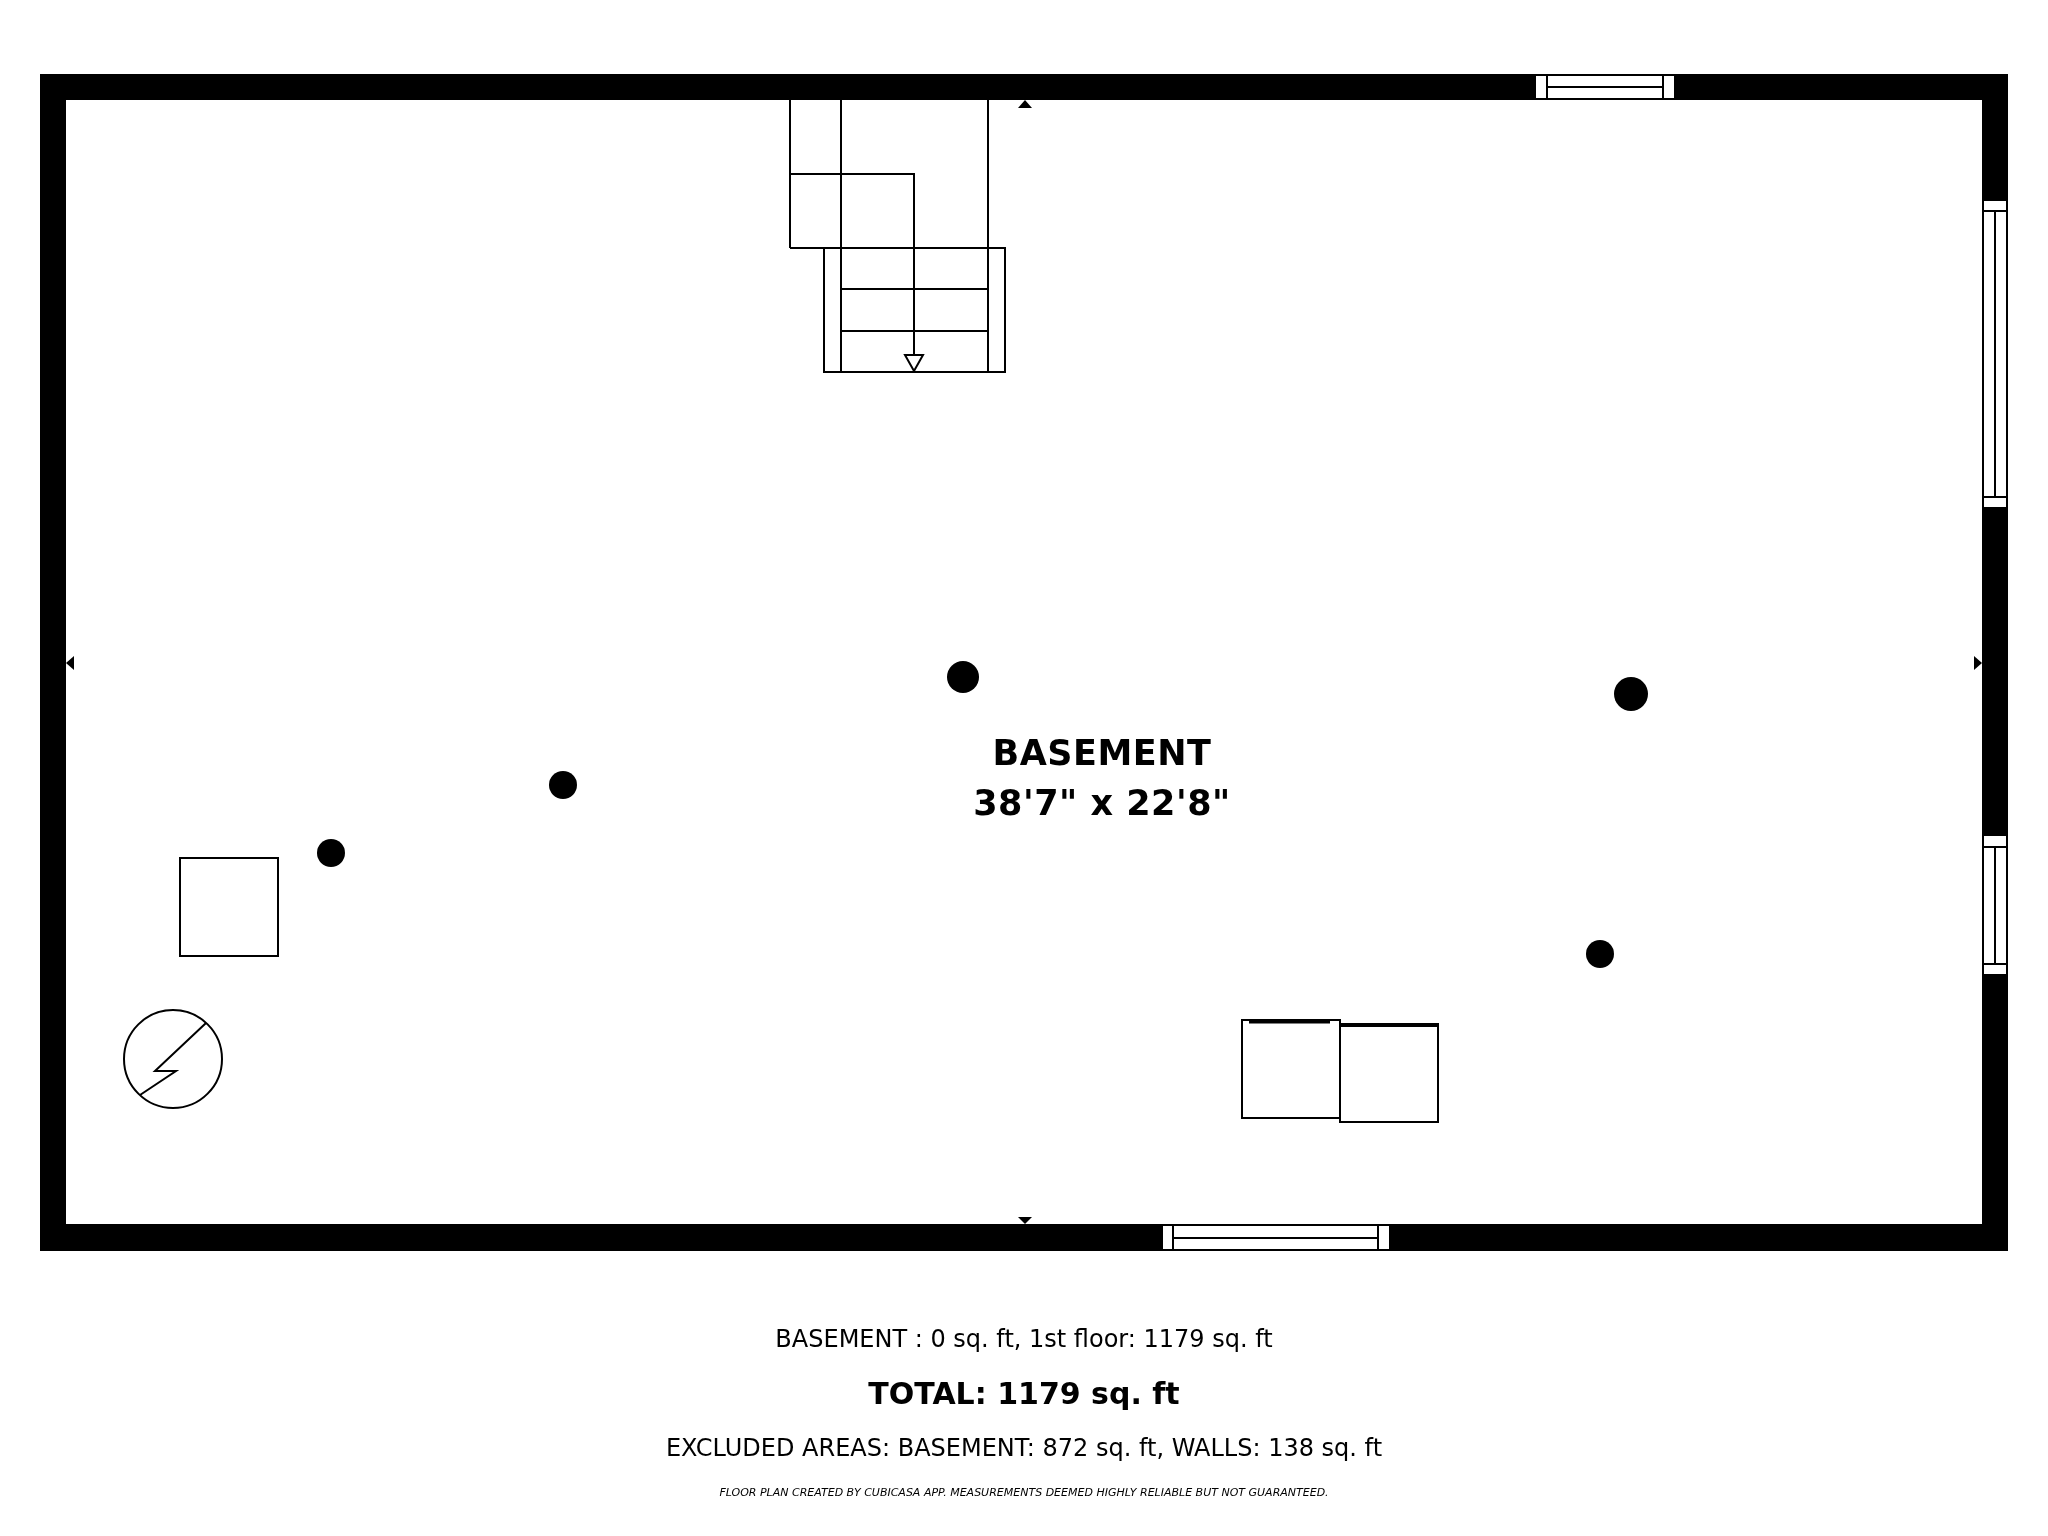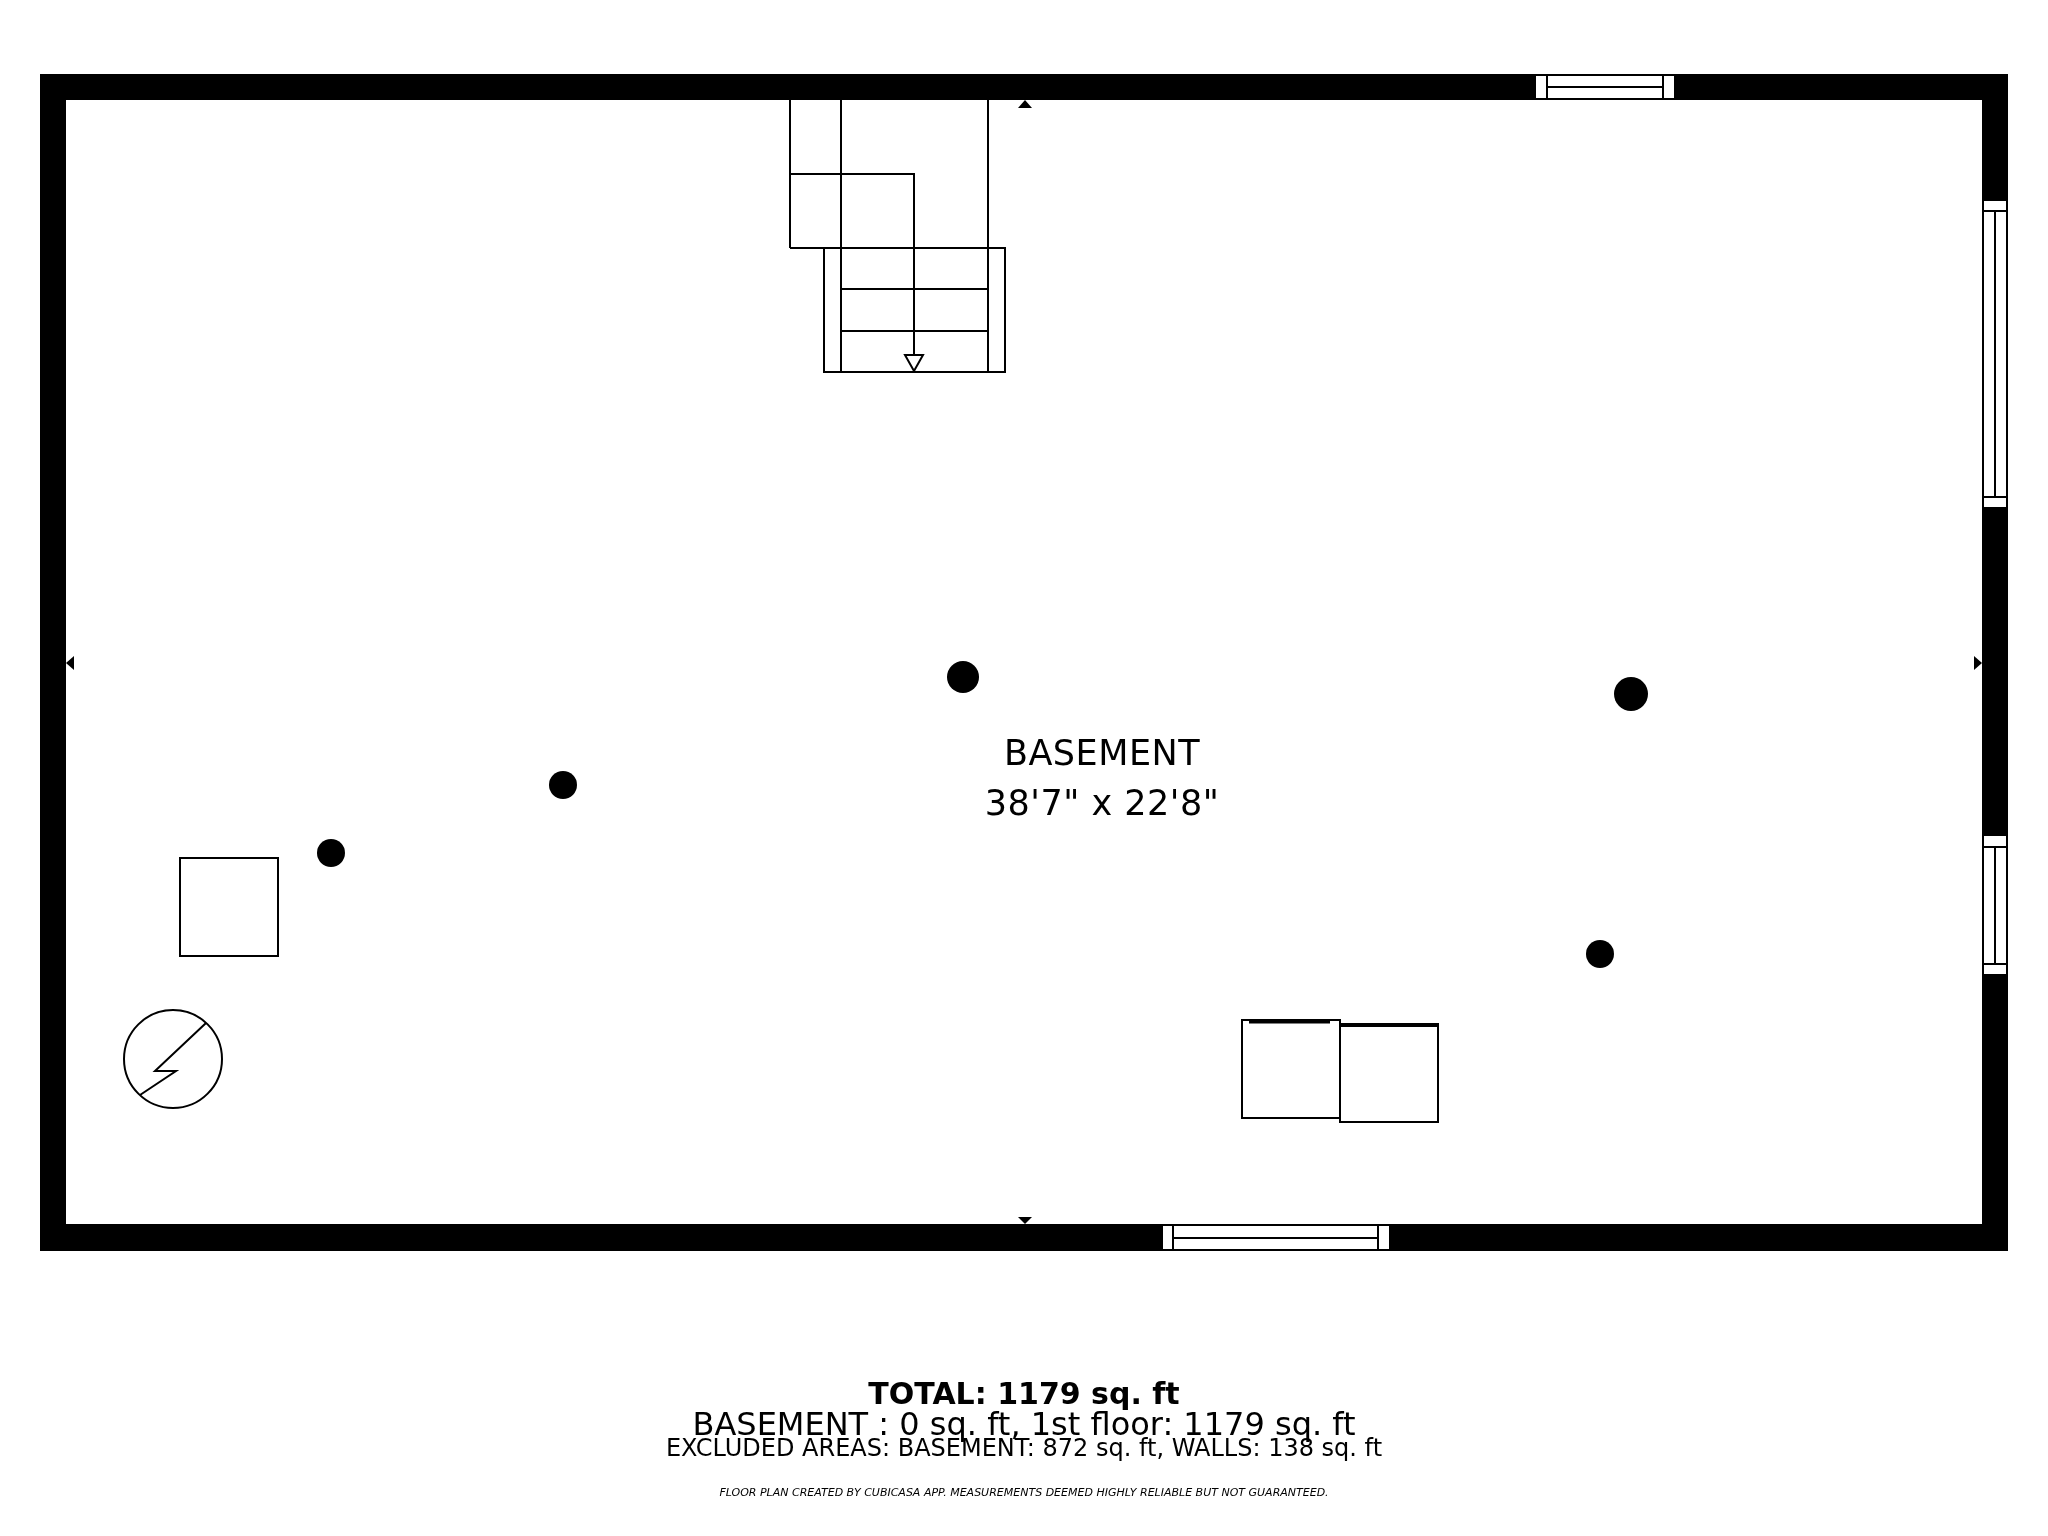--- a/index.html
+++ b/index.html
@@ -1,21 +1,21 @@
 <!DOCTYPE html>
 <html><head>
 <meta charset="utf-8">
 <style>
   html, body { margin: 0; padding: 0; background: #ffffff; }
   body { width: 2048px; height: 1536px; position: relative; overflow: hidden; font-family: "DejaVu Sans", "Liberation Sans", sans-serif; color: #000; }
   #plan { position: absolute; left: 0; top: 0; }
-  .room-label { position: absolute; left: 902px; width: 400px; text-align: center; font-size: 35px; letter-spacing: 0.5px; }
+  .room-label { position: absolute; left: 902px; width: 400px; text-align: center; font-size: 35px; letter-spacing: 0.5px; font-weight: bold; }
   .summary { position: absolute; left: 0; width: 2048px; text-align: center; }
   .total { top: 1376px; font-size: 30px; font-weight: bold; }
-  .line2 { top: 1405px; font-size: 32px; }
+  .line2 { top: 1325px; font-size: 24px; }
   .line3 { top: 1434px; font-size: 24px; }
   .disclaimer { top: 1486px; font-size: 11px; font-style: italic; }
 </style>
 </head>
 <body>
 
 <svg id="plan" width="2048" height="1536" viewBox="0 0 2048 1536" xmlns="http://www.w3.org/2000/svg">
 
   <g fill="#000">
     <rect x="40" y="74" width="1968" height="26"></rect>

